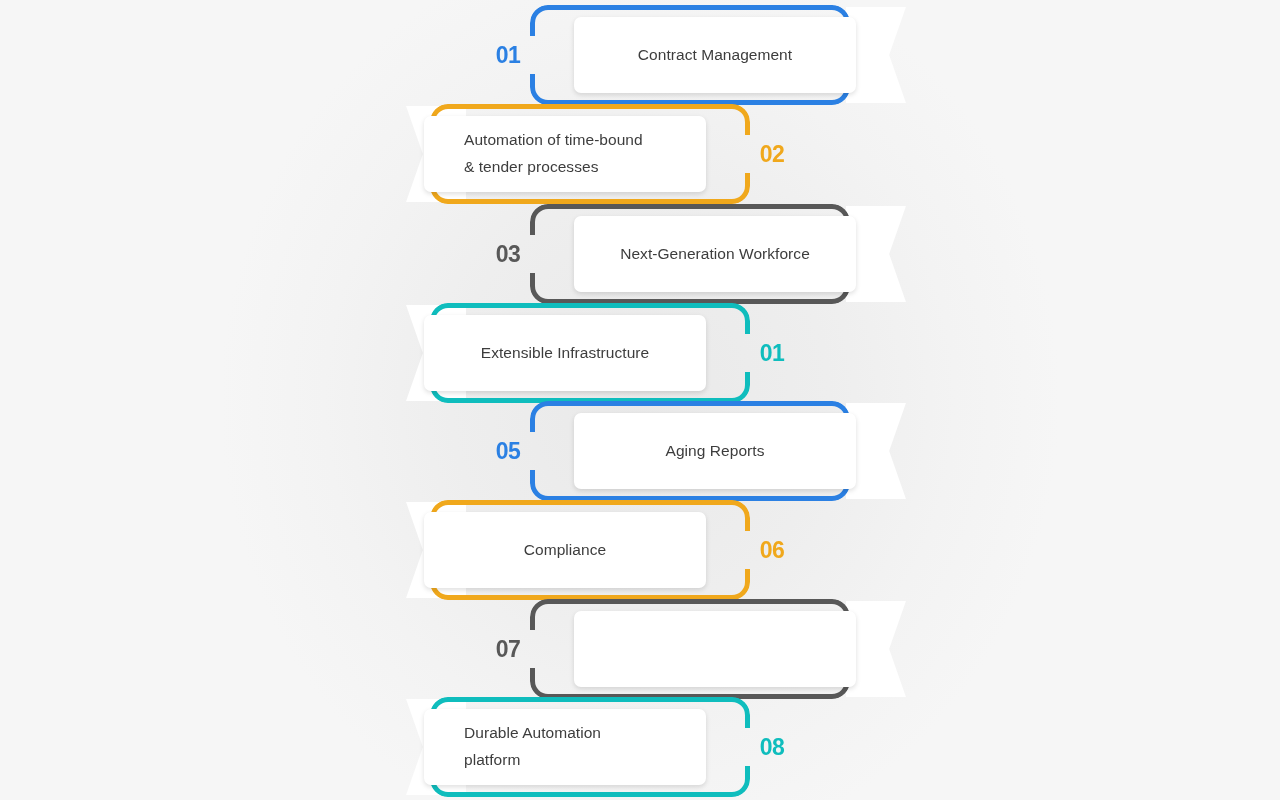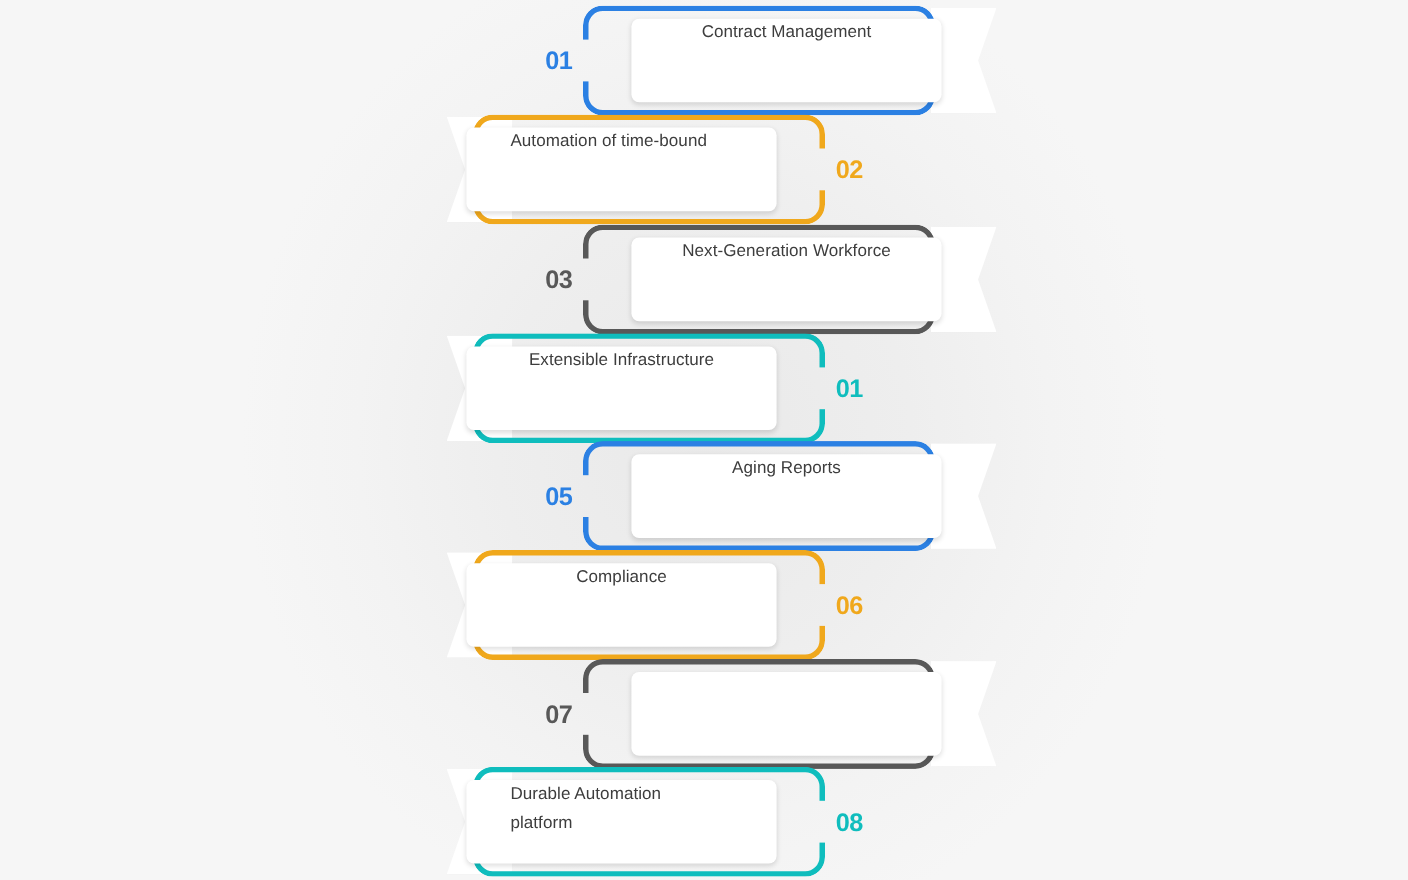--- a/index.html
+++ b/index.html
@@ -96,21 +96,21 @@
   
   .card {
     position: absolute;
     top: 12px;
     width: 282px;
     height: 76px;
     background: #ffffff;
     border-radius: 7px;
     box-shadow: 0 2px 5px rgba(0,0,0,0.13);
     display: flex;
-    align-items: flex-start;
+    align-items: center;
     box-sizing: border-box;
     padding: 0 18px;
   }
   .ribbon.right .card { left: 44px; }
   .ribbon.left  .card { left: -6px; }
 
   .card-text {
     width: 100%;
     font-size: 15.5px;
     line-height: 1.72;
@@ -147,20 +147,21 @@
         <div class="card-text center">Contract Management</div>
       </div>
       <div class="num" style="color: rgb(43, 128, 227);">01</div>
     </div>
     <div class="ribbon left" style="top: 104px; left: 430px;">
       <div class="tail"></div>
       <div class="bracket" style="border-color: rgb(240, 168, 28);"></div>
       <div class="card">
         <div class="card-text leftal">
           <div>Automation of time-bound</div>
+          <div>&amp; tender processes</div>
         </div>
       </div>
       <div class="num" style="color: rgb(240, 168, 28);">02</div>
     </div>
     <div class="ribbon right" style="top: 204px; left: 530px;">
       <div class="tail"></div>
       <div class="bracket" style="border-color: rgb(88, 88, 88);"></div>
       <div class="card">
         <div class="card-text center">Next-Generation Workforce</div>
       </div>

